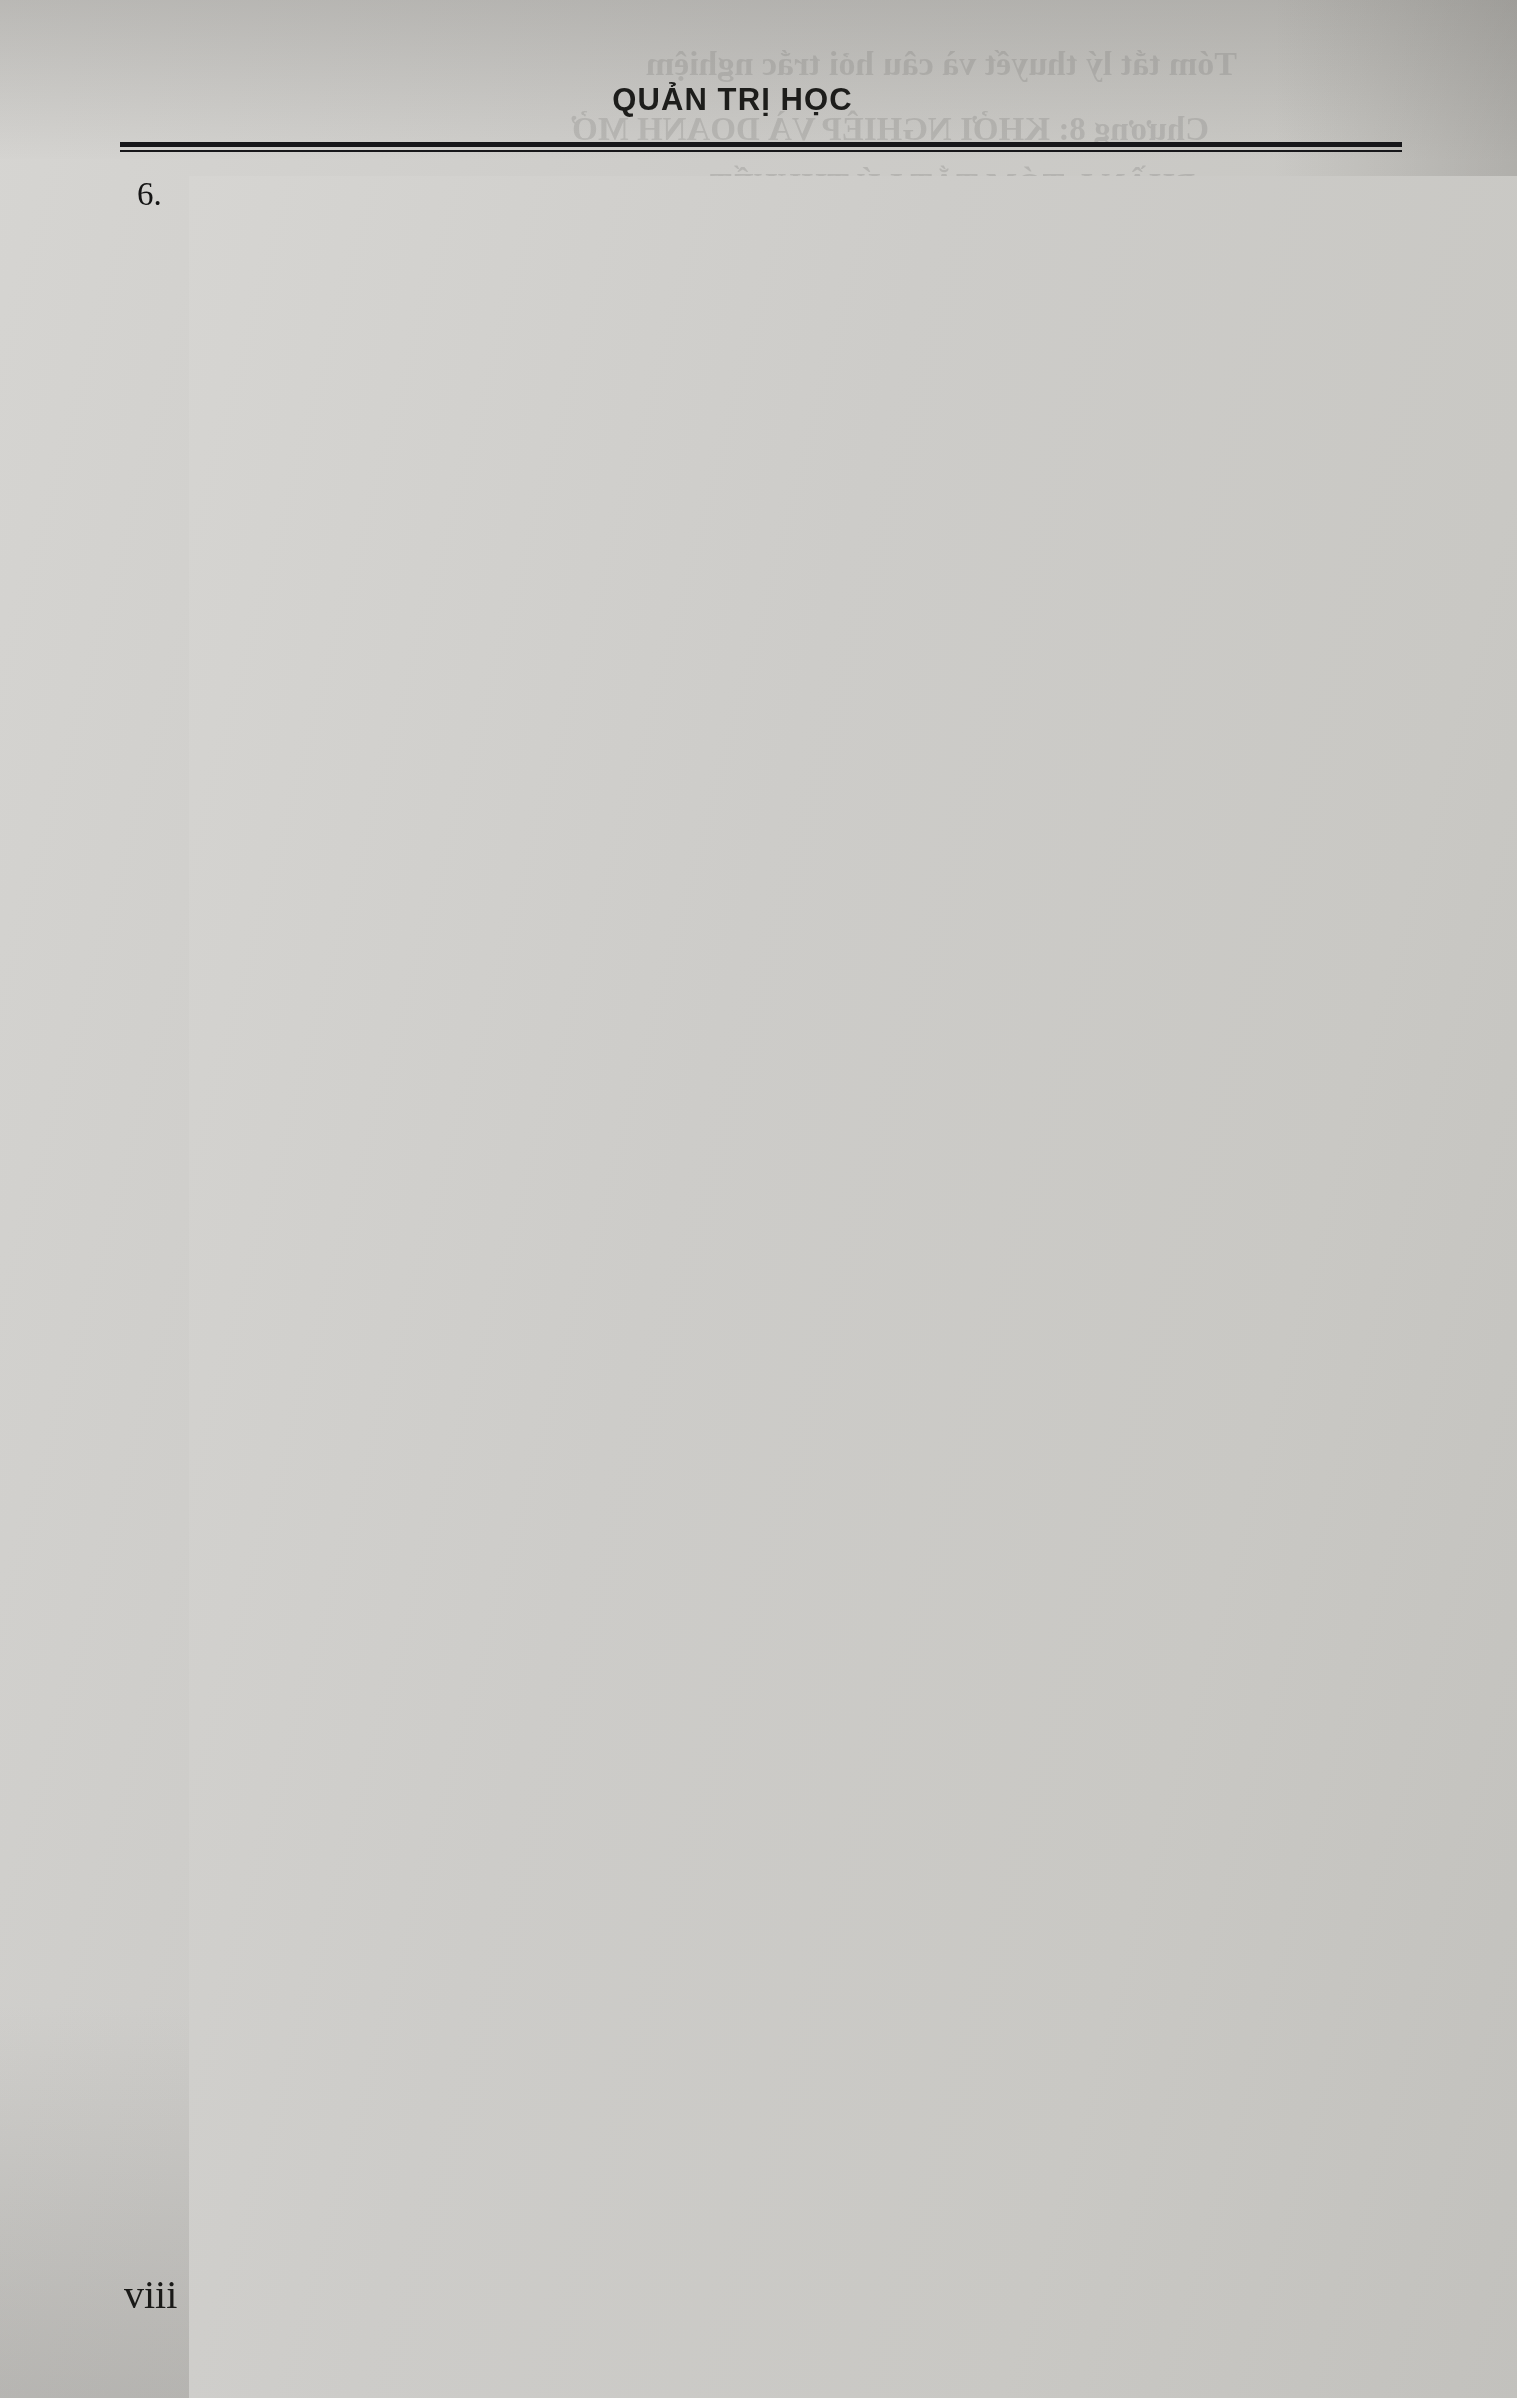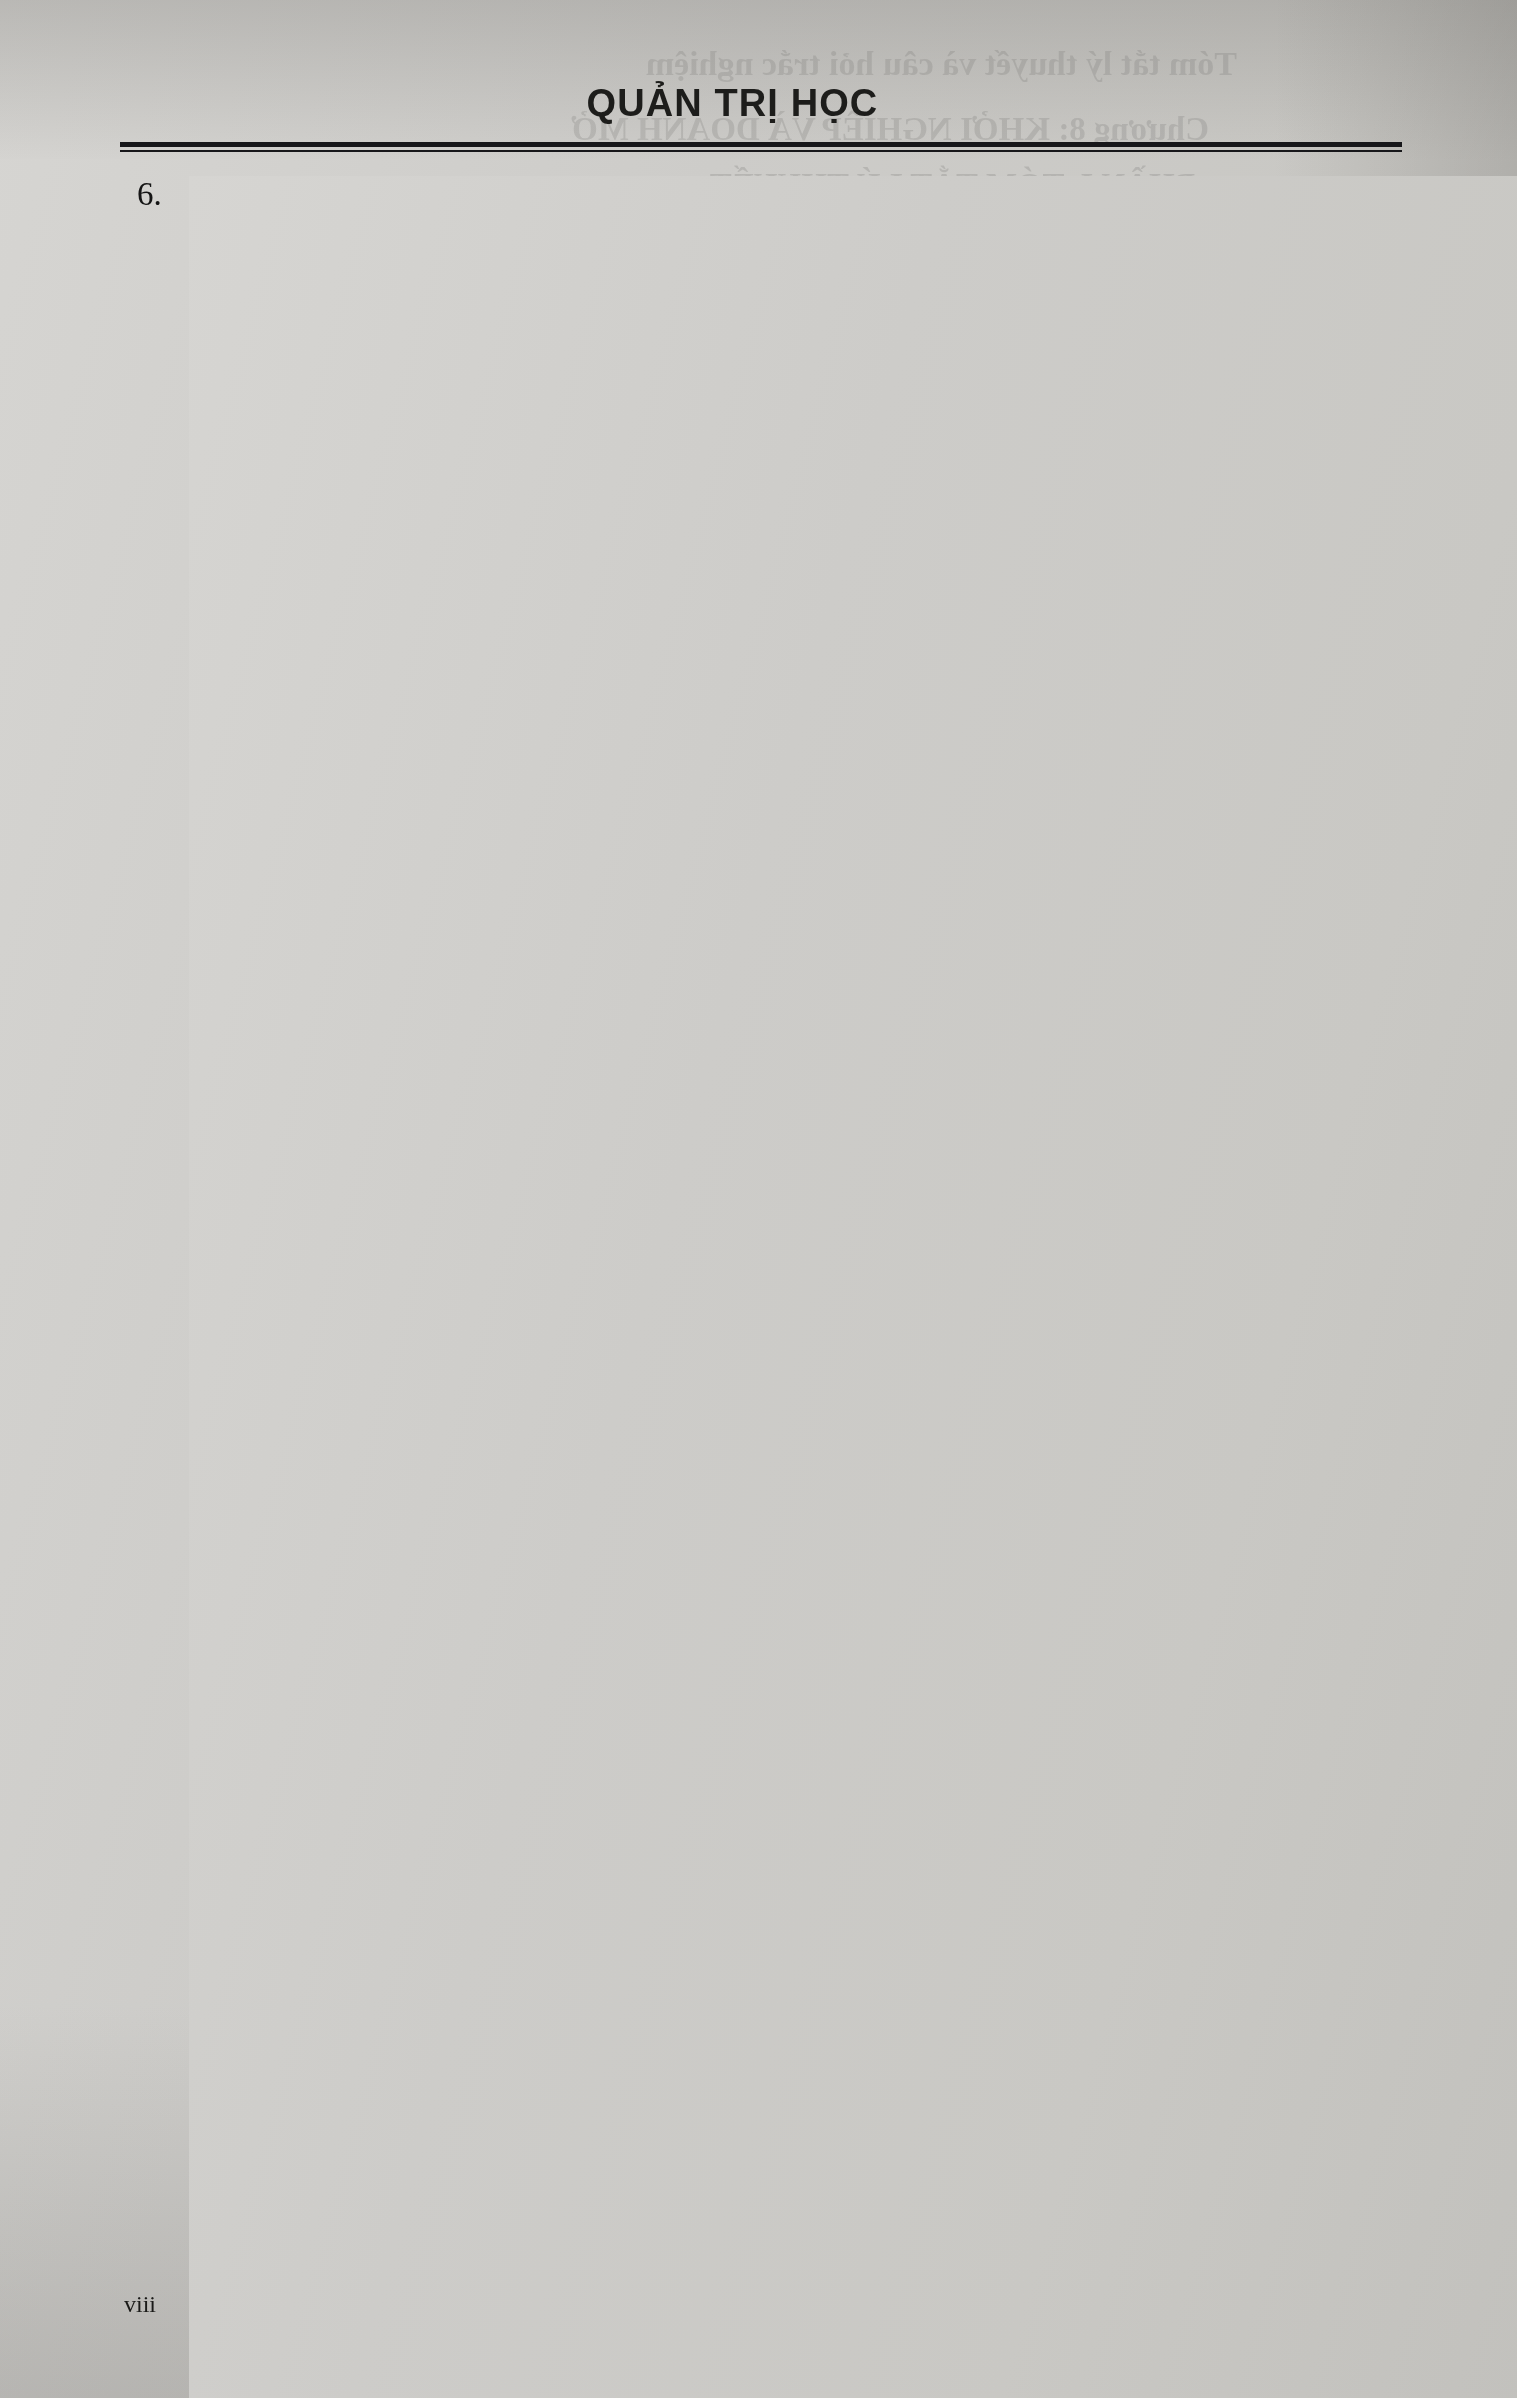--- a/index.html
+++ b/index.html
@@ -62,21 +62,21 @@
 
   
   .running-head {
     position: absolute;
     top: 82px;
     left: 0;
     width: 1465px;
     text-align: center;
     font-family: "Liberation Sans", sans-serif;
     font-weight: bold;
-    font-size: 38px;
+    font-size: 31px;
     letter-spacing: 1.1px;
     color: #1d1d1b;
   }
   .rule-group {
     position: absolute;
     left: 120px;
     top: 142px;
     width: 1282px;
   }
   .rule-thick {
@@ -135,21 +135,21 @@
   .item .num {
     width: 58px;
     padding-left: 17px;
     box-sizing: border-box;
   }
 
   .folio {
     position: absolute;
     left: 124px;
     bottom: 81px;
-    font-size: 24px;
+    font-size: 40px;
     color: #1a1a18;
     font-family: "Liberation Serif", serif;
     margin-top: 16px;
   }
 </style>
 </head>
 <body>
 
 <div class="page">
 

